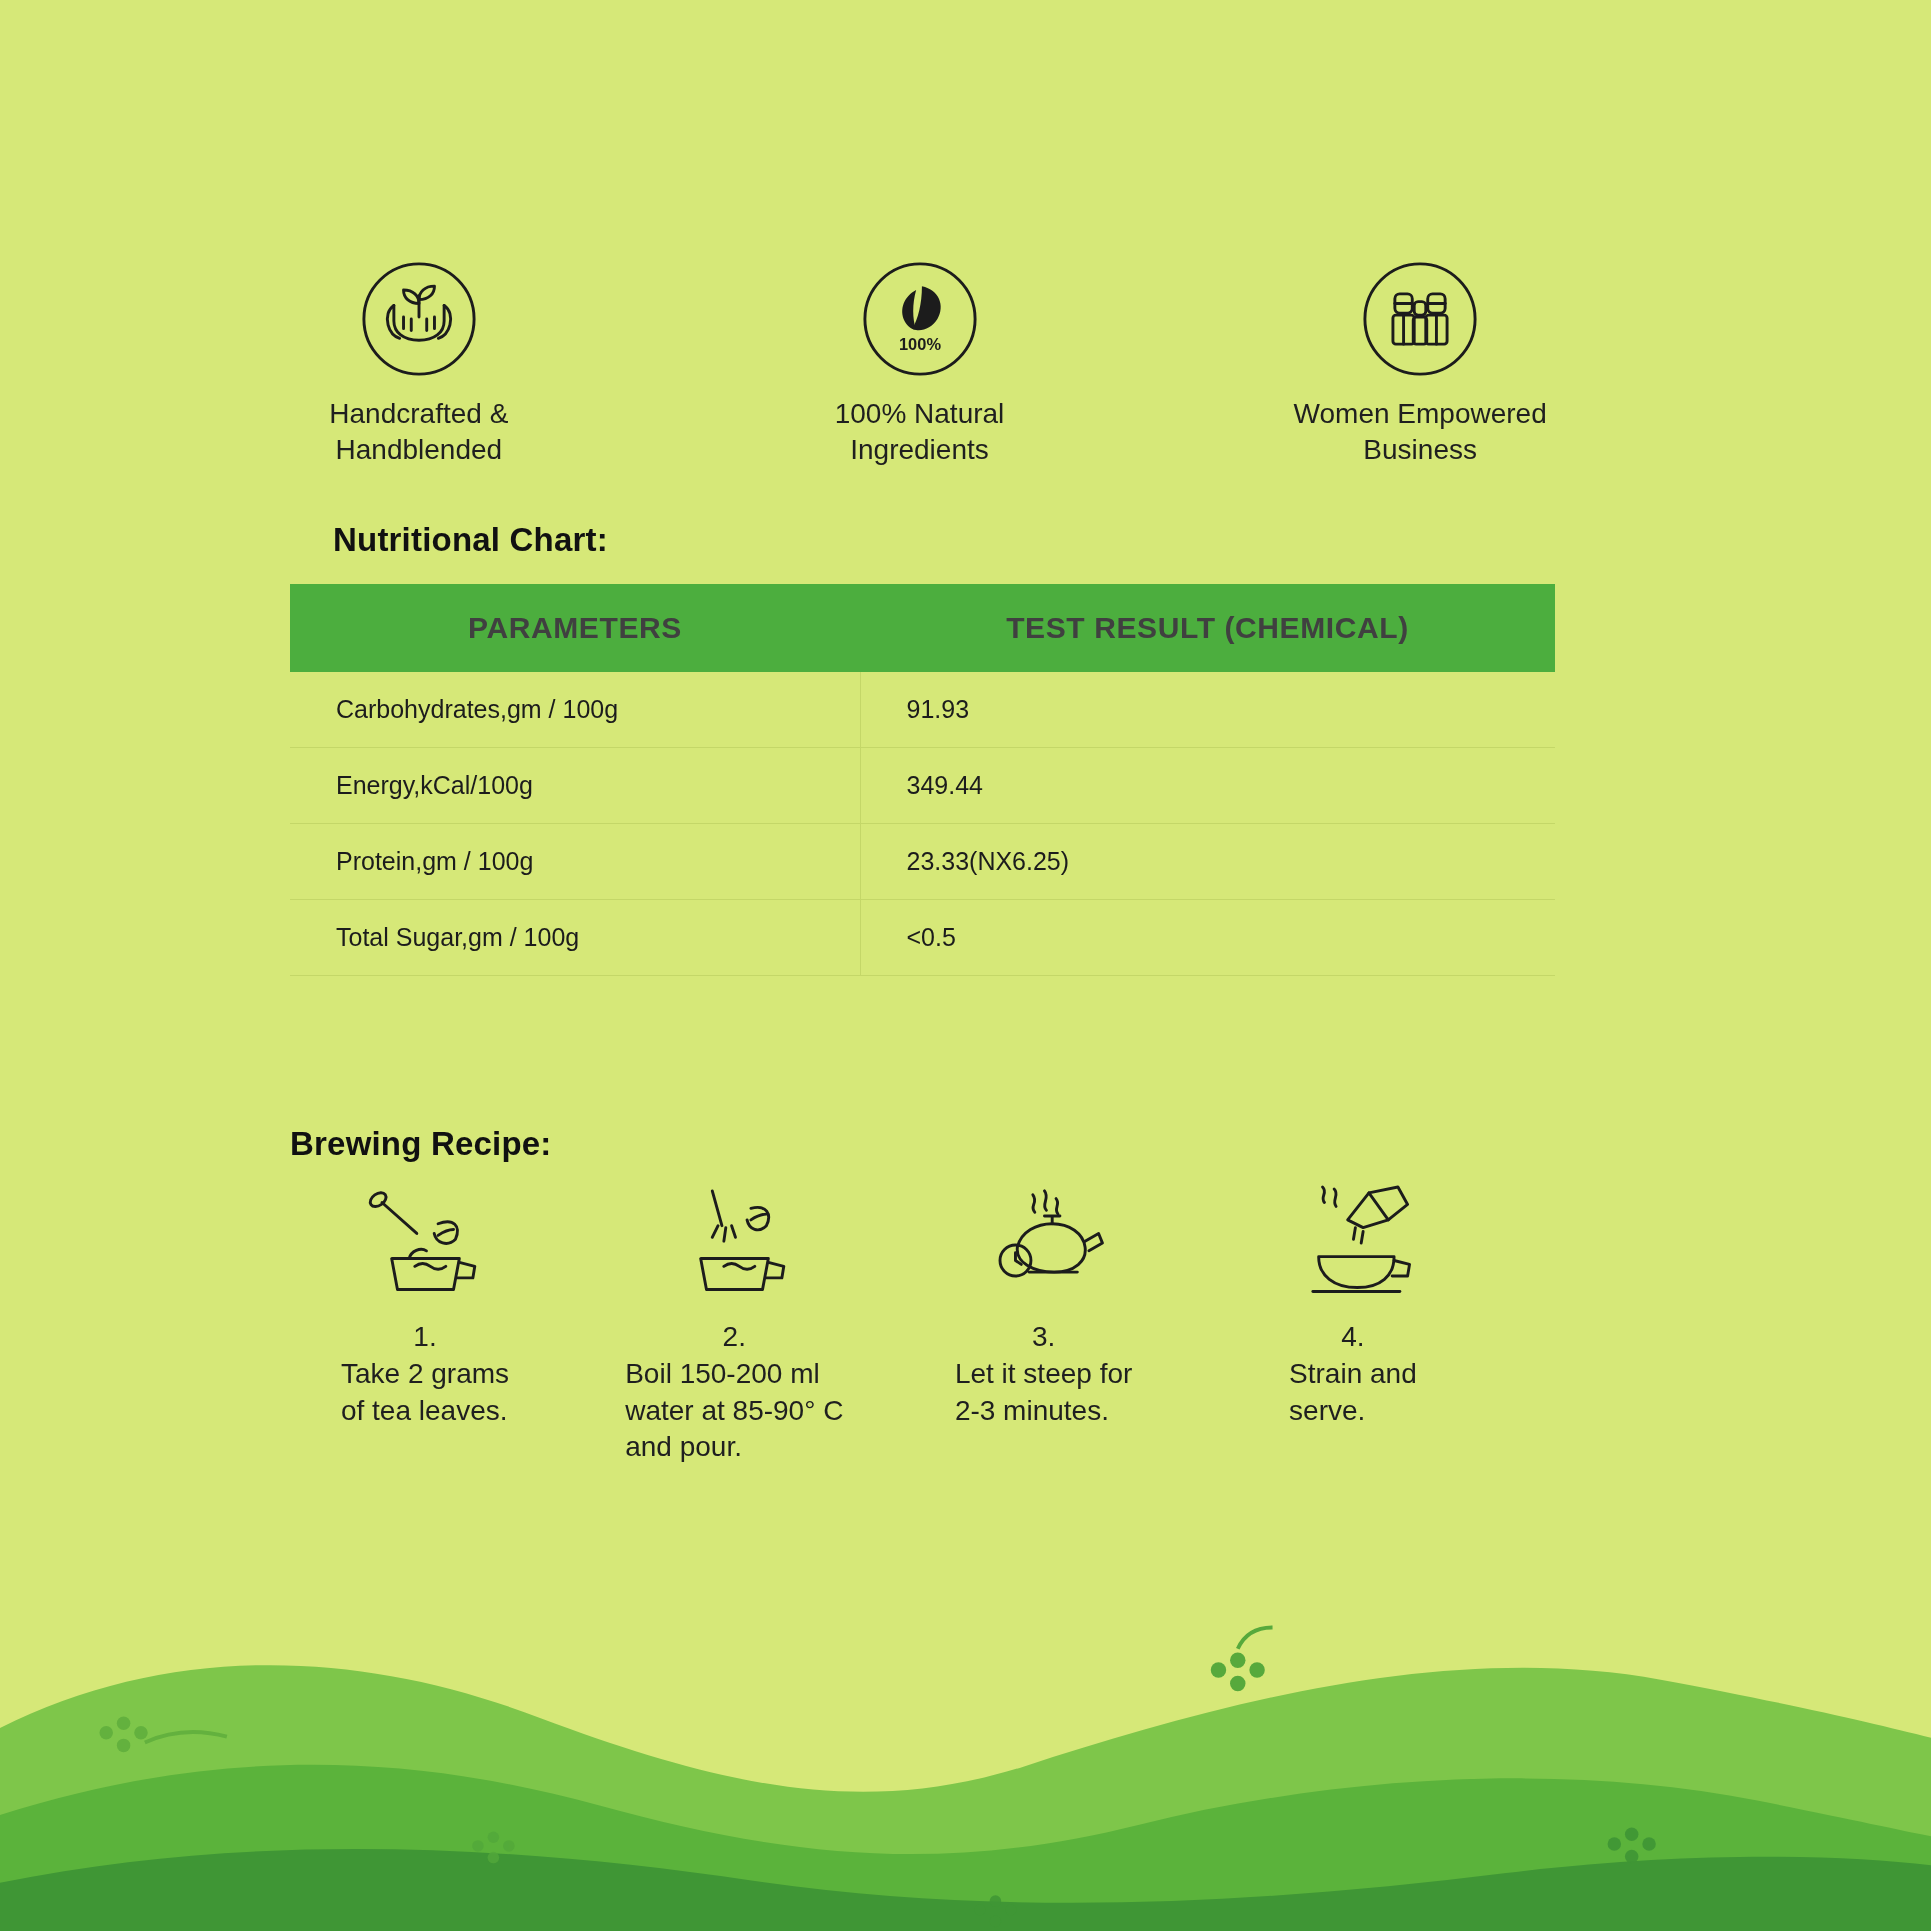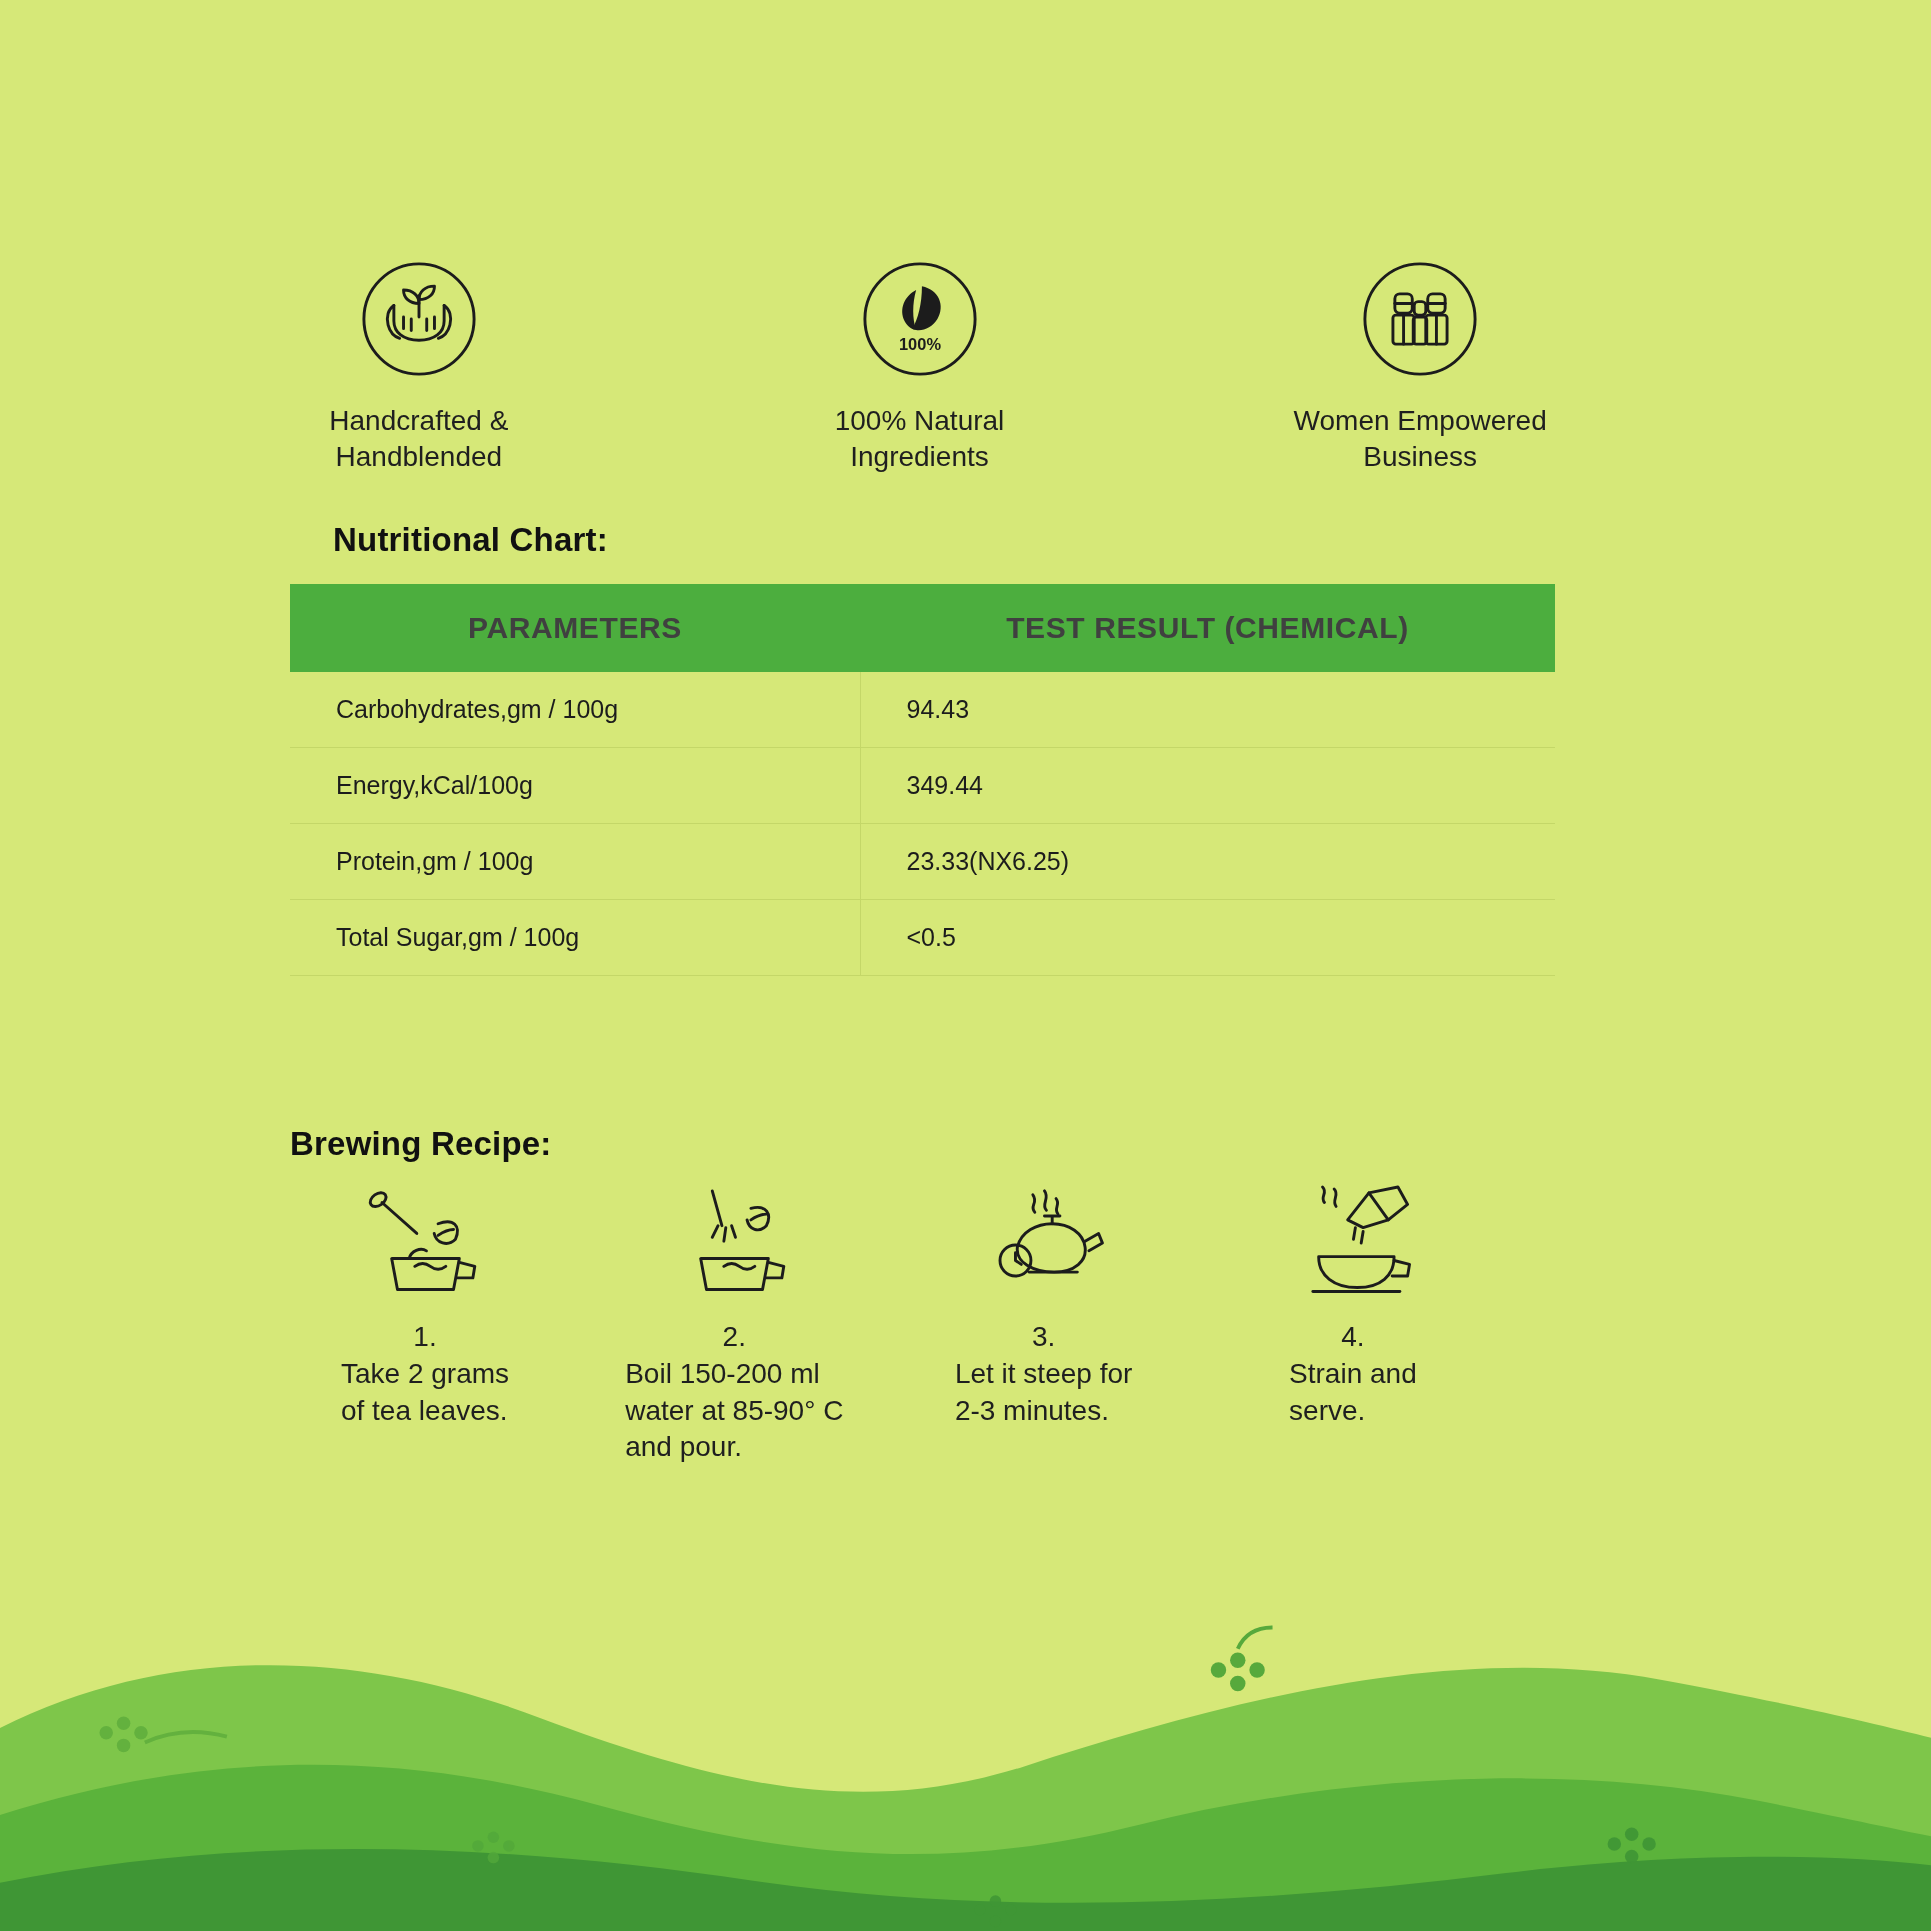--- a/index.html
+++ b/index.html
@@ -41,21 +41,20 @@
     left: 222px;
     width: 1352px;
     display: flex;
     justify-content: flex-start;
   }
   .badge {
     width: 319px;
     display: flex;
     flex-direction: column;
     align-items: center;
-    gap: 7px;
   }
   .badge.b1 { margin-left: 43px; align-items: center; }
   .badge.b2 { margin-left: 193px; }
   .badge.b3 { margin-left: 193px; }
   .badge-icon {
     width: 116px;
     height: 116px;
     display: block;
   }
   .badge-label {
@@ -252,21 +251,21 @@
   <table class="nutri-table">
     <thead>
       <tr>
         <th class="col-param">PARAMETERS</th>
         <th>TEST RESULT (CHEMICAL)</th>
       </tr>
     </thead>
     <tbody>
       <tr>
         <td class="param">Carbohydrates,gm / 100g</td>
-        <td>94.43</td>
+        <td>91.93</td>
       </tr>
       <tr>
         <td class="param">Energy,kCal/100g</td>
         <td>349.44</td>
       </tr>
       <tr>
         <td class="param">Protein,gm / 100g</td>
         <td>23.33(NX6.25)</td>
       </tr>
       <tr>

